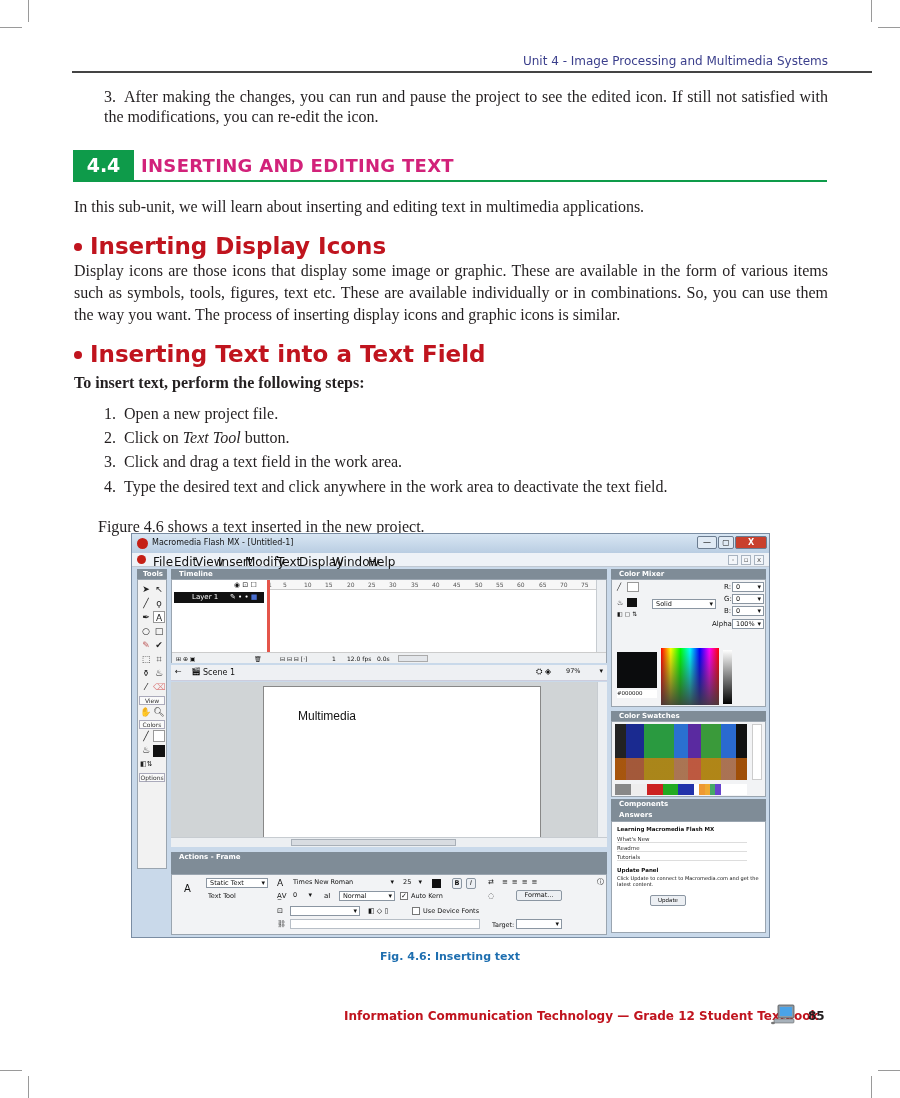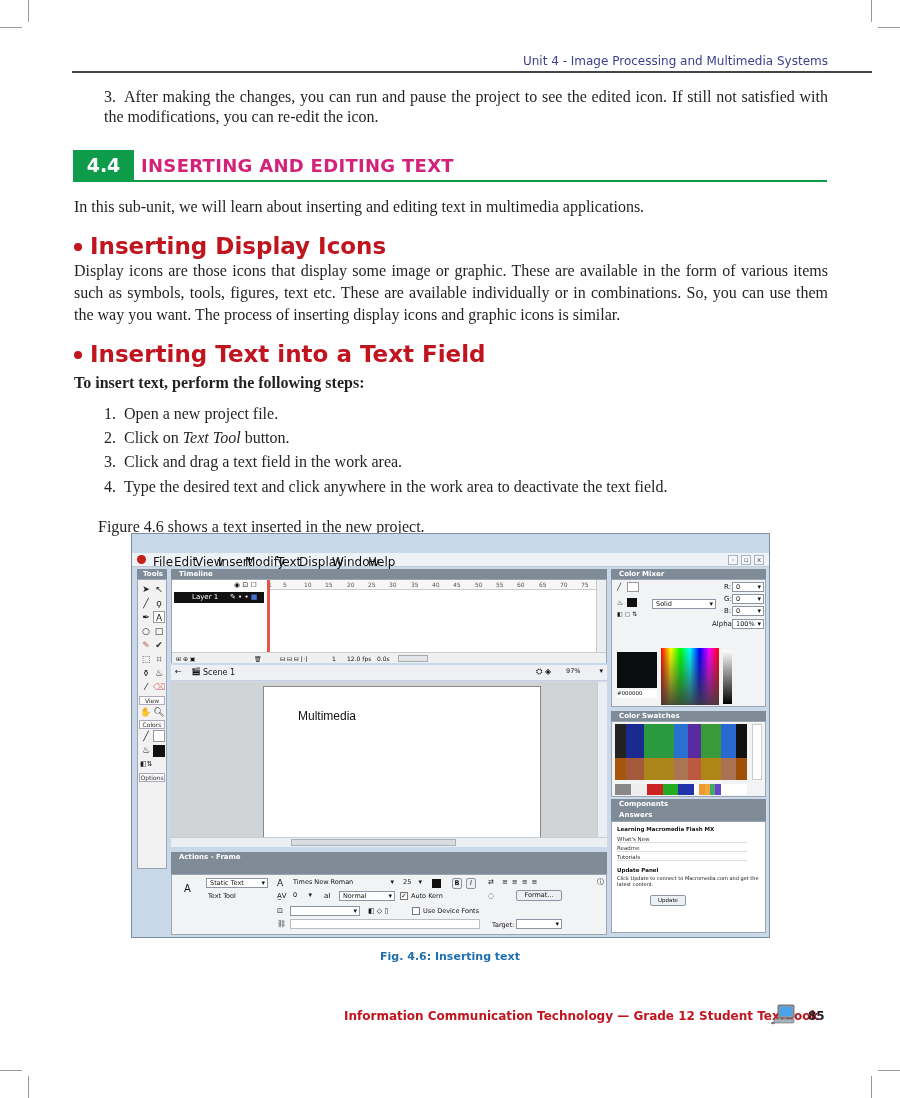--- a/index.html
+++ b/index.html
@@ -118,20 +118,27 @@
 </div>
 <div class="numbered" style="left:104px;top:452px;">
   <span class="num">3.</span><span>Click and drag a text field in the work area.</span>
 </div>
 <div class="numbered" style="left:104px;top:477px;">
   <span class="num">4.</span><span>Type the desired text and click anywhere in the work area to deactivate the text field.</span>
 </div>
 <div class="numbered" style="left:98px;top:501px;margin-top:16px;">Figure 4.6 shows a text inserted in the new project.</div>
 
 <div class="win">
+  <div class="titlebar">
+    <span class="app-icon"></span>
+    <span class="t">Macromedia Flash MX - [Untitled-1]</span>
+    <span class="wbtn" style="left:565px;width:20px;">—</span>
+    <span class="wbtn" style="left:586px;width:16px;">▢</span>
+    <span class="wbtn close" style="left:603px;width:32px;">X</span>
+  </div>
   <div class="menubar">
     <span class="doc-icon"></span>
     <span class="mi" style="left:21px;">File</span>
     <span class="mi" style="left:42px;">Edit</span>
     <span class="mi" style="left:63px;">View</span>
     <span class="mi" style="left:86px;">Insert</span>
     <span class="mi" style="left:113px;">Modify</span>
     <span class="mi" style="left:145px;">Text</span>
     <span class="mi" style="left:167px;">Display</span>
     <span class="mi" style="left:200px;">Window</span>

